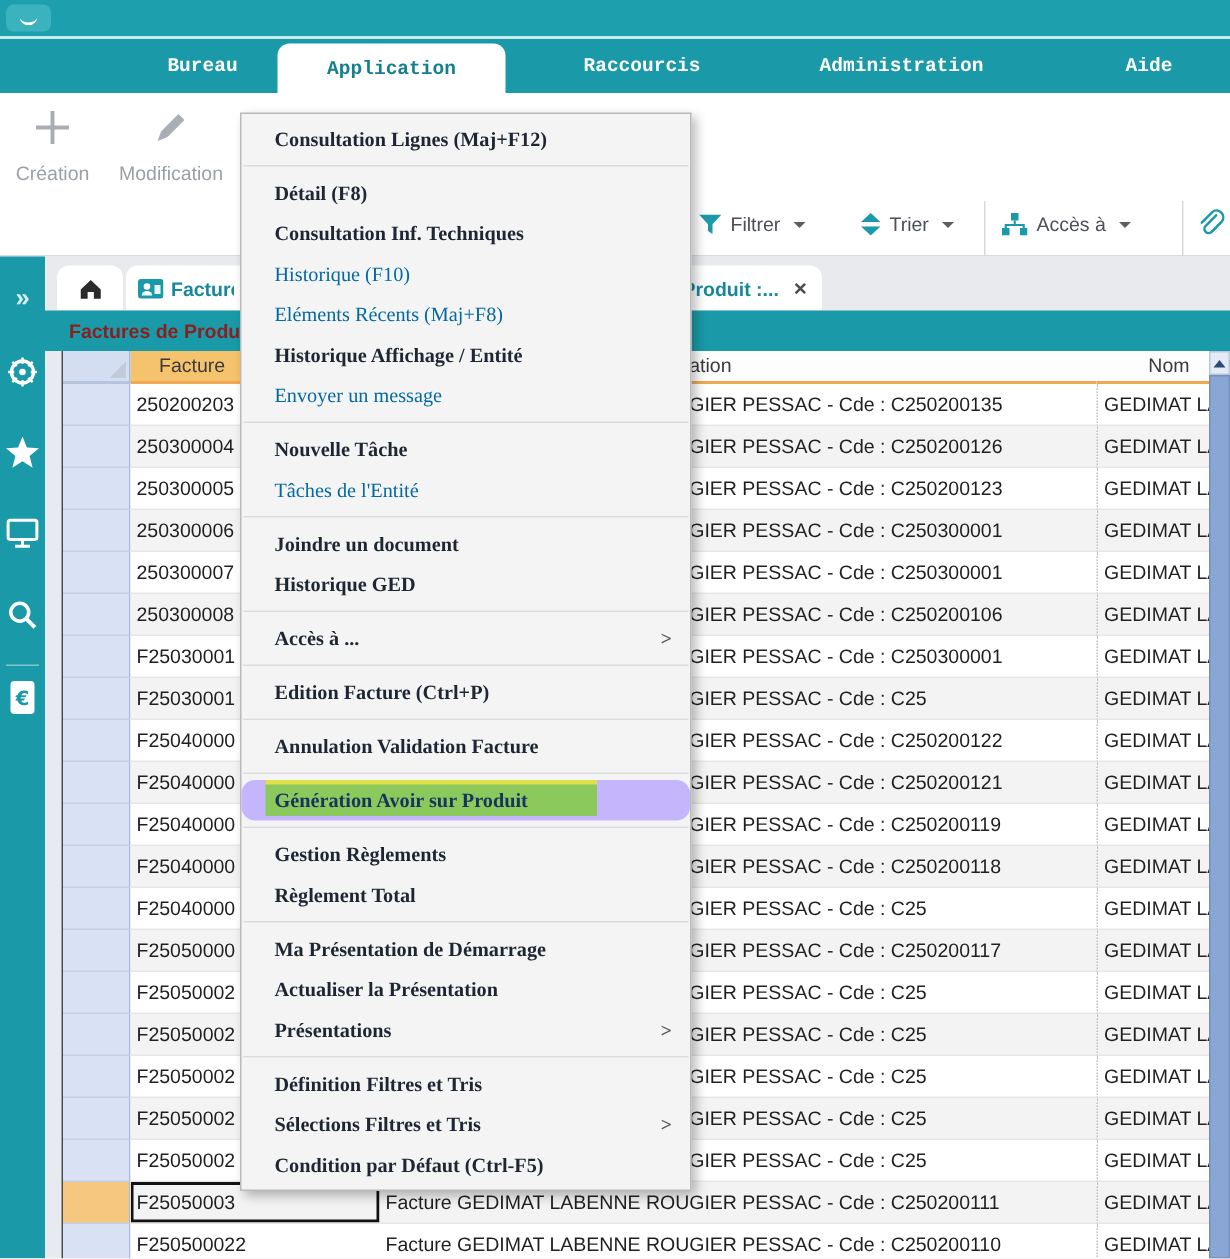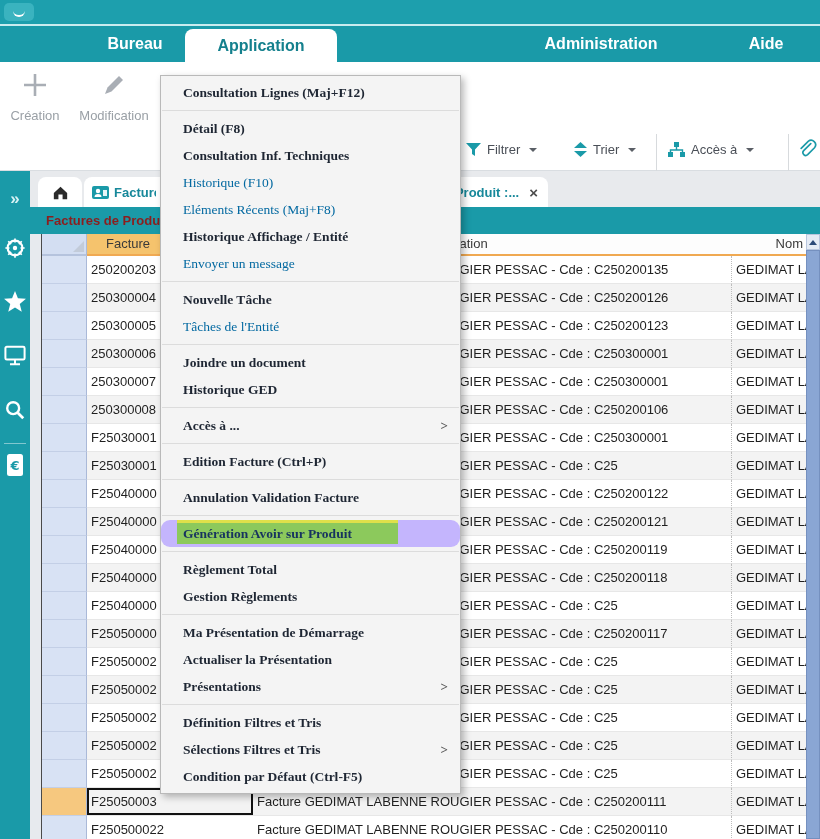--- a/index.html
+++ b/index.html
@@ -9,21 +9,21 @@
   
   .titlebar{position:absolute;left:0;top:0;width:820px;height:24px;background:#1d9fad;}
   .appbtn{position:absolute;left:4px;top:3px;width:30px;height:18px;background:#3ab3bf;
           border-radius:5px;display:flex;align-items:center;justify-content:center;}
   .appbtn .arc{width:12px;height:7px;border-bottom:2.5px solid #fff;border-radius:0 0 9px 9px;}
 
   
   .menubar{position:absolute;left:0;top:24px;width:820px;height:38px;background:#1a9aa8;
            border-top:2px solid #c9ecef;box-sizing:border-box;}
   .mtab{position:absolute;top:0;height:36px;line-height:36px;text-align:center;
-        color:#fff;font-size:16px;font-weight:bold;}
+        color:#fff;font-size:13px;font-weight:bold;font-family:Liberation Mono, monospace;}
   .mtab.active{background:#fff;color:#14808d;border-radius:8px 8px 0 0;top:3px;height:35px;line-height:33px;}
 
   
   .ribbon{position:absolute;left:0;top:62px;width:820px;height:109px;background:#fff;
           border-bottom:1px solid #d9dde1;box-sizing:border-box;}
   .bigbtn{position:absolute;top:8px;text-align:center;color:#9aa0a6;font-size:13px;}
   .bigbtn svg{display:block;margin:0 auto 8px auto;}
   .rbtn{position:absolute;display:flex;align-items:center;gap:6px;font-size:13px;color:#4a4f57;}
   .caret{width:0;height:0;border-left:4px solid transparent;border-right:4px solid transparent;
          border-top:4.5px solid #5a5f66;margin-left:3px;}
@@ -55,21 +55,21 @@
   .ghead,.grow{display:grid;grid-template-columns:45px 166px 478px 76px;}
   .ghead{height:22px;}
   .ghead .hc{box-sizing:border-box;border-bottom:2px solid #f0a952;font-size:13px;color:#3a3a3a;
              line-height:20px;white-space:nowrap;overflow:hidden;}
   .hsel{background:#d3def2;border-bottom:2px solid #b5c3dd !important;position:relative;
         border-right:1px solid #aab9d8;}
   .hsel .tri{position:absolute;right:2px;bottom:2px;width:0;height:0;
              border-left:11px solid transparent;border-bottom:11px solid #c2cbd9;}
   .hfac{background:#f5c36d;padding-left:19px;}
   .hdes{background:#fdfdfd;text-indent:166px;}
-  .hnom{background:#fdfdfd;text-align:right;padding-right:4px;}
+  .hnom{background:#fdfdfd;text-align:right;padding-right:14px;}
   .grow{height:28px;}
   .grow .cell{box-sizing:border-box;font-size:13px;color:#1f1f1f;line-height:27px;
               white-space:nowrap;overflow:hidden;border-bottom:1px solid #e7e7e7;background:#fff;}
   .grow.alt .cell{background:#f3f3f3;}
   .grow .sel{background:#d8e2f4 !important;border-right:1px solid #aab9d8;border-bottom:1px solid #c3cfe6;}
   .grow .c1{padding-left:4px;}
   .grow .c2{padding-left:4px;}
   .grow .c3{padding-left:4px;border-left:1px dotted #bdbdbd;}
   .grow.foc .sel{background:#f6c87f !important;}
   .grow.foc .c1{box-shadow:inset 0 0 0 2px #111;}
@@ -103,20 +103,21 @@
 
   <div class="titlebar">
     <div class="appbtn">
       <div class="arc"></div>
     </div>
   </div>
 
   <div class="menubar">
     <div class="mtab" style="left:60px;width:150px;">Bureau</div>
     <div class="mtab active" style="left:185px;width:152px;">Application</div>
+    <div class="mtab" style="left:355px;width:146px;">Raccourcis</div>
     <div class="mtab" style="left:520px;width:162px;">Administration</div>
     <div class="mtab" style="left:720px;width:92px;">Aide</div>
   </div>
 
   <div class="ribbon">
     <div class="bigbtn" style="left:6px;width:58px;">
       <svg width="30" height="30" viewBox="0 0 30 30">
         <path d="M15 4 V26 M4 15 H26" stroke="#a9aeb5" stroke-width="2.6" fill="none"></path>
       </svg>
       <span>Création</span>
@@ -423,22 +424,22 @@
       <div class="mi"><span>Historique GED</span></div>
       <div class="msep"></div>
       <div class="mi"><span>Accès à ...</span><span class="arrow">&gt;</span></div>
       <div class="msep"></div>
       <div class="mi"><span>Edition Facture (Ctrl+P)</span></div>
       <div class="msep"></div>
       <div class="mi"><span>Annulation Validation Facture</span></div>
       <div class="msep"></div>
       <div class="mi hl"><span class="mark">Génération Avoir sur Produit</span></div>
       <div class="msep"></div>
+      <div class="mi"><span>Gestion Règlements</span></div>
       <div class="mi"><span>Règlement Total</span></div>
-      <div class="mi"><span>Gestion Règlements</span></div>
       <div class="msep"></div>
       <div class="mi"><span>Ma Présentation de Démarrage</span></div>
       <div class="mi"><span>Actualiser la Présentation</span></div>
       <div class="mi"><span>Présentations</span><span class="arrow">&gt;</span></div>
       <div class="msep"></div>
       <div class="mi"><span>Définition Filtres et Tris</span></div>
       <div class="mi"><span>Sélections Filtres et Tris</span><span class="arrow">&gt;</span></div>
       <div class="mi"><span>Condition par Défaut (Ctrl-F5)</span></div>
     </div>
 

